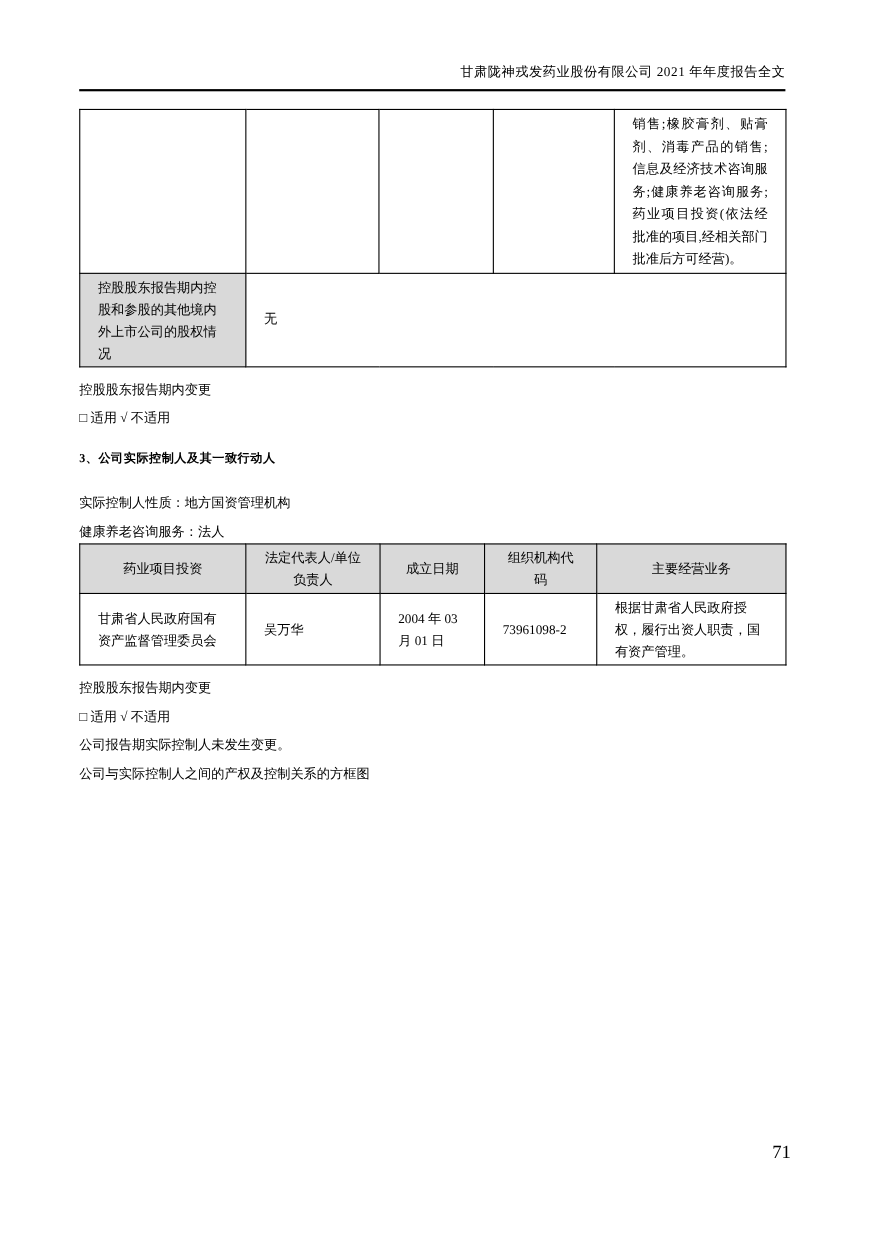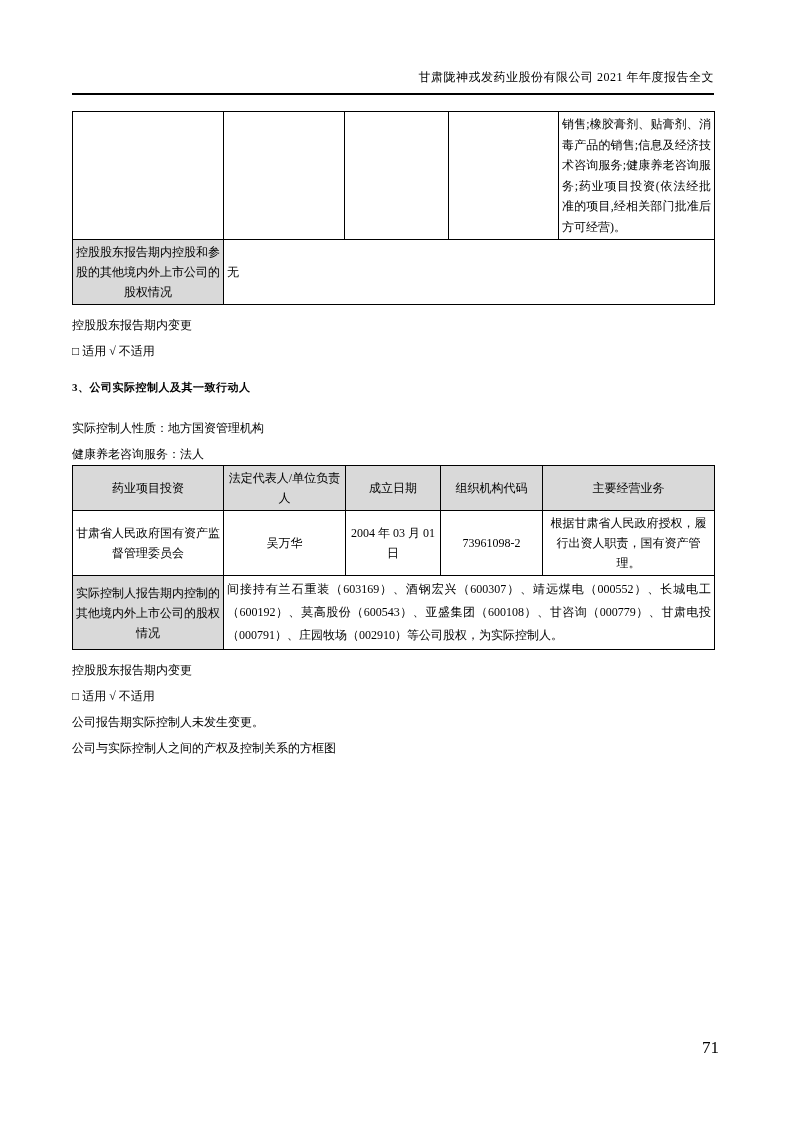--- a/index.html
+++ b/index.html
@@ -12,55 +12,55 @@
     width: 793px;
     height: 1122px;
     background: #ffffff;
     font-family: "Liberation Serif", "DejaVu Serif", serif;
     color: #000000;
     overflow: hidden;
   }
   .content {
     position: absolute;
     left: 72px;
-    top: 12px;
+    top: 0;
     width: 642px;
   }
   .doc-header {
     padding-top: 57px;
     padding-bottom: 7px;
     text-align: right;
     font-size: 12px;
     border-bottom: 2px solid #000000;
     letter-spacing: 0.5px;
   }
   table {
     border-collapse: collapse;
     width: 642px;
     table-layout: fixed;
     font-size: 12px;
   }
   td, th {
     border: 1px solid #000000;
-    padding: 2px 3px;
+    padding: 2px 16px;
     vertical-align: middle;
     font-weight: normal;
     word-break: break-word;
   }
   .tbl-top { margin-top: 16px; }
   .tbl-ctrl { margin-top: 3px; }
   .gray { background: #d9d9d9; }
   .cell-top { vertical-align: top; }
   .cell-text {
     line-height: 20.5px;
     text-align: justify;
   }
   .label-cell {
     line-height: 20px;
-    text-align: center;
+    text-align: left;
   }
   th.hdr {
     text-align: center;
     vertical-align: middle;
     line-height: 20px;
   }
   .para {
     font-size: 12px;
     line-height: 16px;
     margin: 0;
@@ -139,24 +139,20 @@
         <th class="gray hdr">组织机构代码</th>
         <th class="gray hdr">主要经营业务</th>
       </tr>
       <tr style="height:49px">
         <td class="label-cell">甘肃省人民政府国有资产监督管理委员会</td>
         <td class="label-cell">吴万华</td>
         <td class="label-cell">2004 年 03 月 01 日</td>
         <td class="label-cell">73961098-2</td>
         <td class="label-cell">根据甘肃省人民政府授权，履行出资人职责，国有资产管理。</td>
       </tr>
-      <tr style="height:69px">
-        <td class="gray label-cell">实际控制人报告期内控制的其他境内外上市公司的股权情况</td>
-        <td colspan="4" class="cell-text" style="line-height:23px">间接持有兰石重装（603169）、酒钢宏兴（600307）、靖远煤电（000552）、长城电工（600192）、莫高股份（600543）、亚盛集团（600108）、甘咨询（000779）、甘肃电投（000791）、庄园牧场（002910）等公司股权，为实际控制人。</td>
-      </tr>
     </tbody>
       </table>
 
     <p class="para p1">控股股东报告期内变更</p>
     <p class="para pgap">□ 适用 √ 不适用</p>
     <p class="para pgap">公司报告期实际控制人未发生变更。</p>
     <p class="para pgap">公司与实际控制人之间的产权及控制关系的方框图</p>
 
   </div>
 

